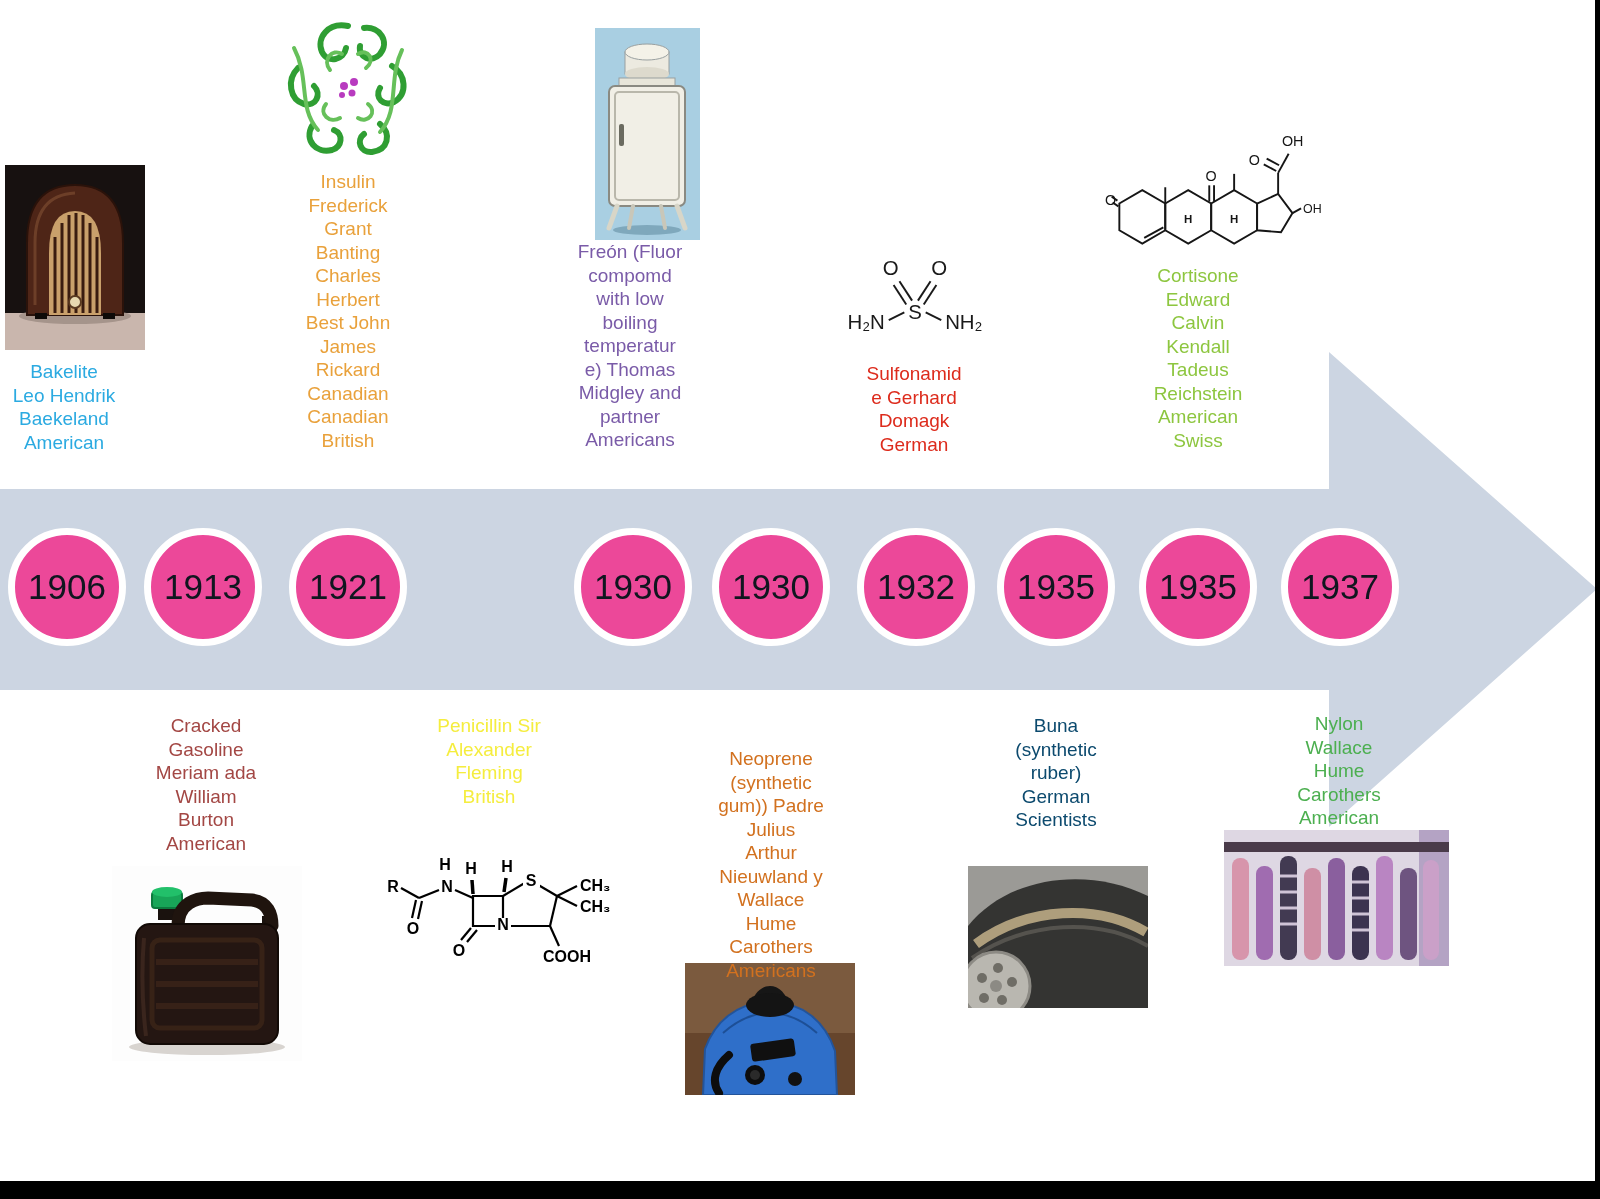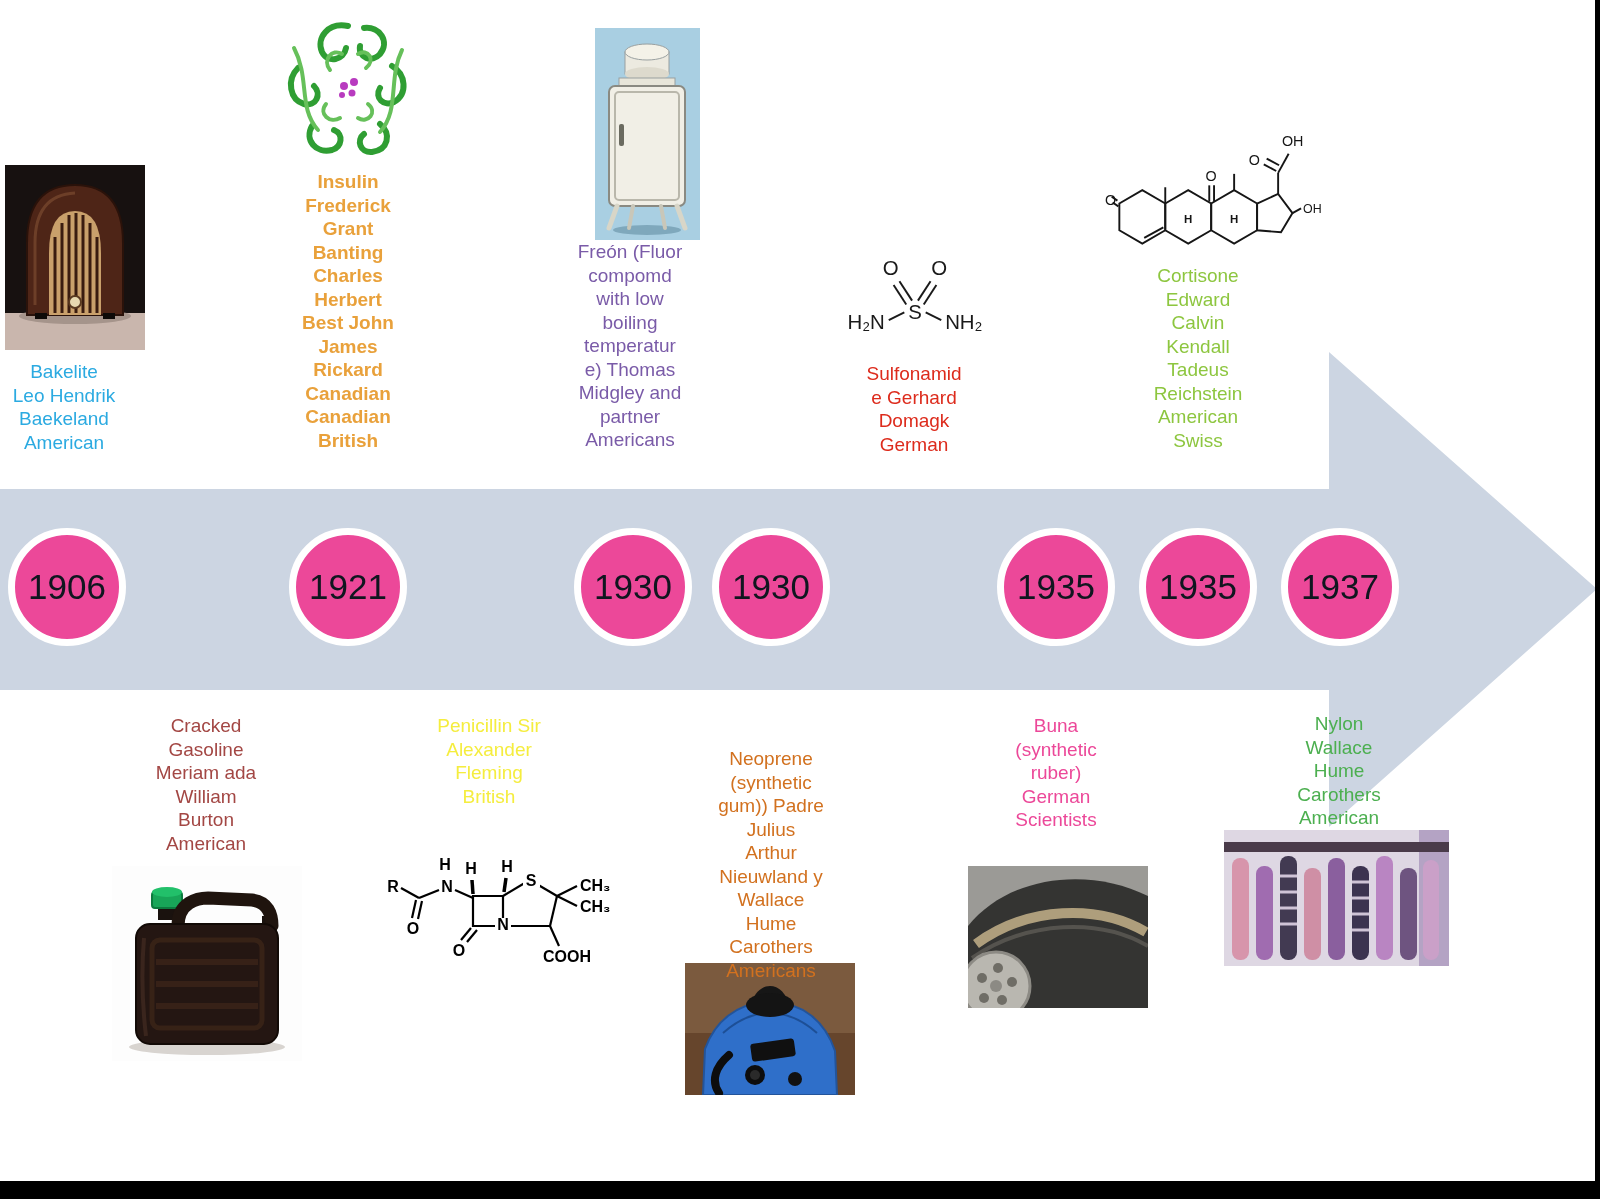--- a/index.html
+++ b/index.html
@@ -270,21 +270,21 @@
         <line x1="128" y1="84" x2="145" y2="84"></line>
           <line x1="128" y1="100" x2="145" y2="100"></line>
       </g>
     </svg>
   </div>
 
   <div class="label" style="left: 6px; top: 360px; width: 116px; color: rgb(43, 170, 225);">Bakelite
 Leo Hendrik
 Baekeland
 American</div>
-  <div class="label" style="left: 293px; top: 170px; width: 110px; color: rgb(233, 161, 59); font-weight: bold;">Insulin
+  <div class="label" style="left: 293px; top: 170px; width: 110px; color: rgb(233, 161, 59);">Insulin
 Frederick
 Grant
 Banting
 Charles
 Herbert
 Best John
 James
 Rickard
 Canadian
 Canadian
@@ -324,34 +324,36 @@
   <div class="label" style="left: 711px; top: 714px; width: 120px; color: rgb(210, 113, 31); margin-top: 33px;">Neoprene
 (synthetic
 gum)) Padre
 Julius
 Arthur
 Nieuwland y
 Wallace
 Hume
 Carothers
 Americans</div>
-  <div class="label" style="left: 996px; top: 714px; width: 120px; color: #ec4899;">Buna
+  <div class="label" style="left: 996px; top: 714px; width: 120px; color: #0c4a6e;">Buna
 (synthetic
 ruber)
 German
 Scientists</div>
   <div class="label" style="left: 1284px; top: 712px; width: 110px; color: rgb(76, 175, 80);">Nylon
 Wallace
 Hume
 Carothers
 American</div>
 
   <div class="year-circle" style="left:8px;">1906</div>
+  <div class="year-circle" style="left:144px;">1913</div>
   <div class="year-circle" style="left:289px;">1921</div>
   <div class="year-circle" style="left:574px;">1930</div>
   <div class="year-circle" style="left:712px;">1930</div>
+  <div class="year-circle" style="left:857px;">1932</div>
   <div class="year-circle" style="left:997px;">1935</div>
   <div class="year-circle" style="left:1139px;">1935</div>
   <div class="year-circle" style="left:1281px;">1937</div>
 
   <div class="edge-bottom"></div>
   <div class="edge-right"></div>
 </div>
 
 </body></html>

